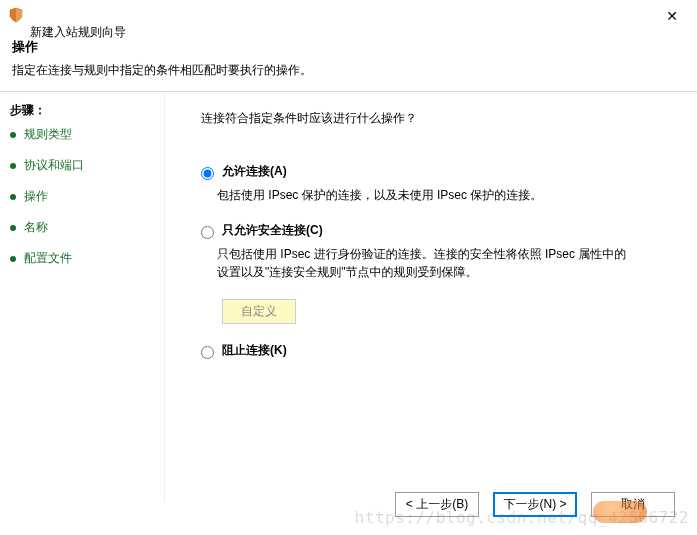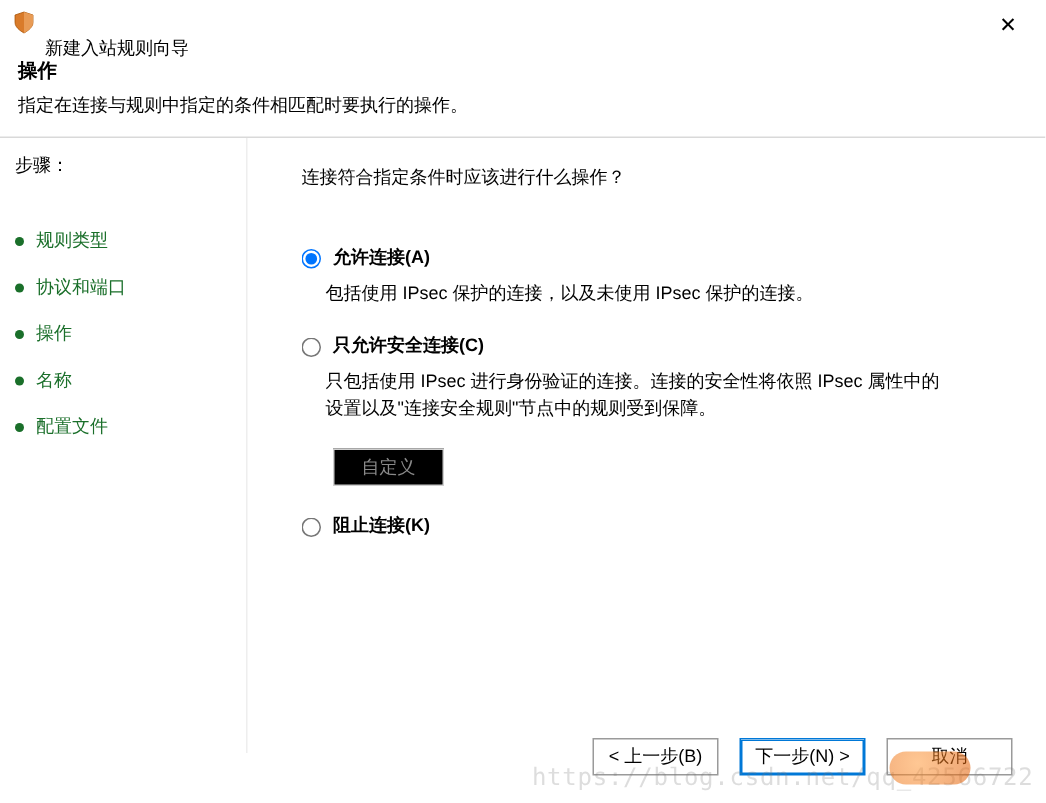--- a/index.html
+++ b/index.html
@@ -44,21 +44,21 @@
     .body {
       display: flex;
       height: calc(100% - 125px);
     }
     .sidebar {
       width: 165px;
       padding: 10px 10px;
       background: #ffffff;
       border-right: 1px solid #eeeeee;
     }
-    .sidebar .steps-label { font-weight: normal; font-size: 12px; margin-bottom: 26px; }
+    .sidebar .steps-label { font-weight: bold; font-size: 12px; margin-bottom: 0; }
     .sidebar .step {
       color: #1a6f2a;
       font-size: 12px;
       padding: 7px 0 7px 14px;
       position: relative;
       cursor: pointer;
     }
     .sidebar .step::before {
       content: "";
       position: absolute;
@@ -69,21 +69,21 @@
       transform: translateY(-50%);
     }
     .content {
       flex: 1;
       padding: 18px 22px 12px 36px;
     }
     .content .question { margin-bottom: 36px; font-size: 12px; }
     .option-group { }
     .option {
       display: flex;
-      align-items: center;
+      align-items: flex-end;
       margin-bottom: 6px;
     }
     .option input[type="radio"] {
       margin-top: 2px; margin-right: 8px;
       width: 13px; height: 13px;
     }
     .option .opt-label { font-weight: bold; font-size: 12px; }
     .option-desc {
       font-size: 12px;
       color: #000;
@@ -99,21 +99,21 @@
     .btn {
       padding: 3px 18px;
       font-size: 12px;
       border: 1px solid #adadad;
       background: #e1e1e1;
       cursor: pointer;
       font-family: inherit;
     }
     .btn:disabled {
       color: #8a8a8a;
-      background: #000000;
+      background: #fef9c3;
       border-color: #cfcfcf;
       cursor: default;
     }
     .footer {
       position: absolute;
       bottom: 18px;
       right: 22px;
       display: flex;
       gap: 14px;
     }

